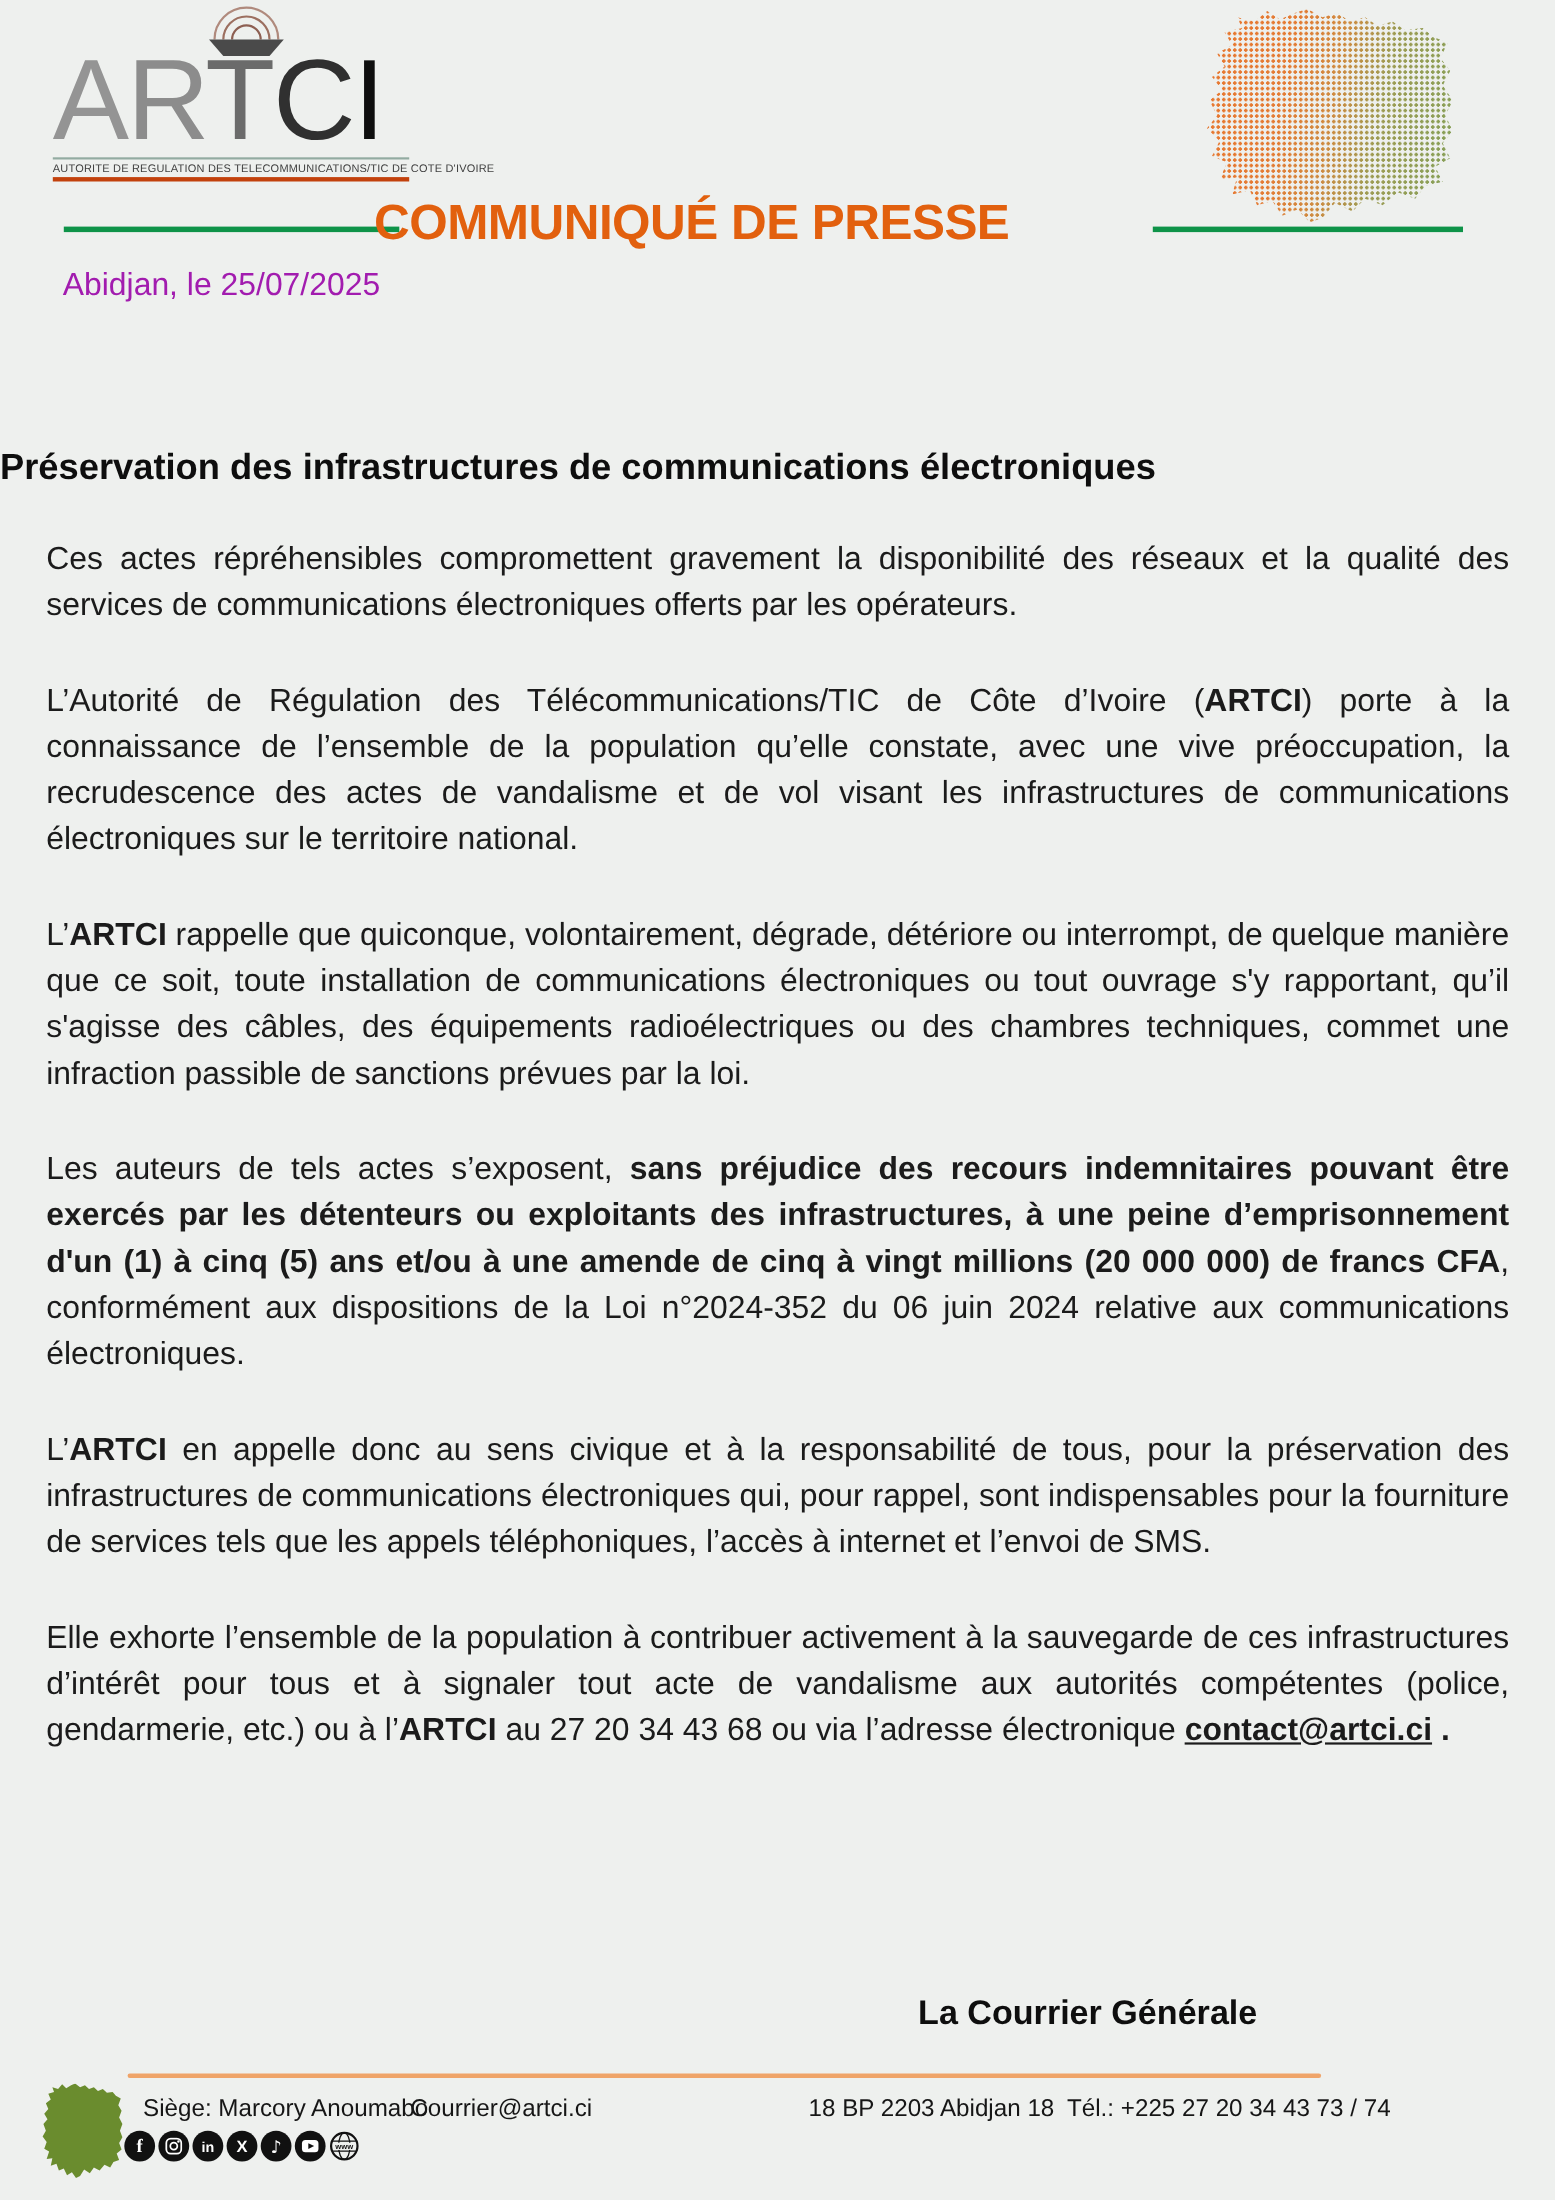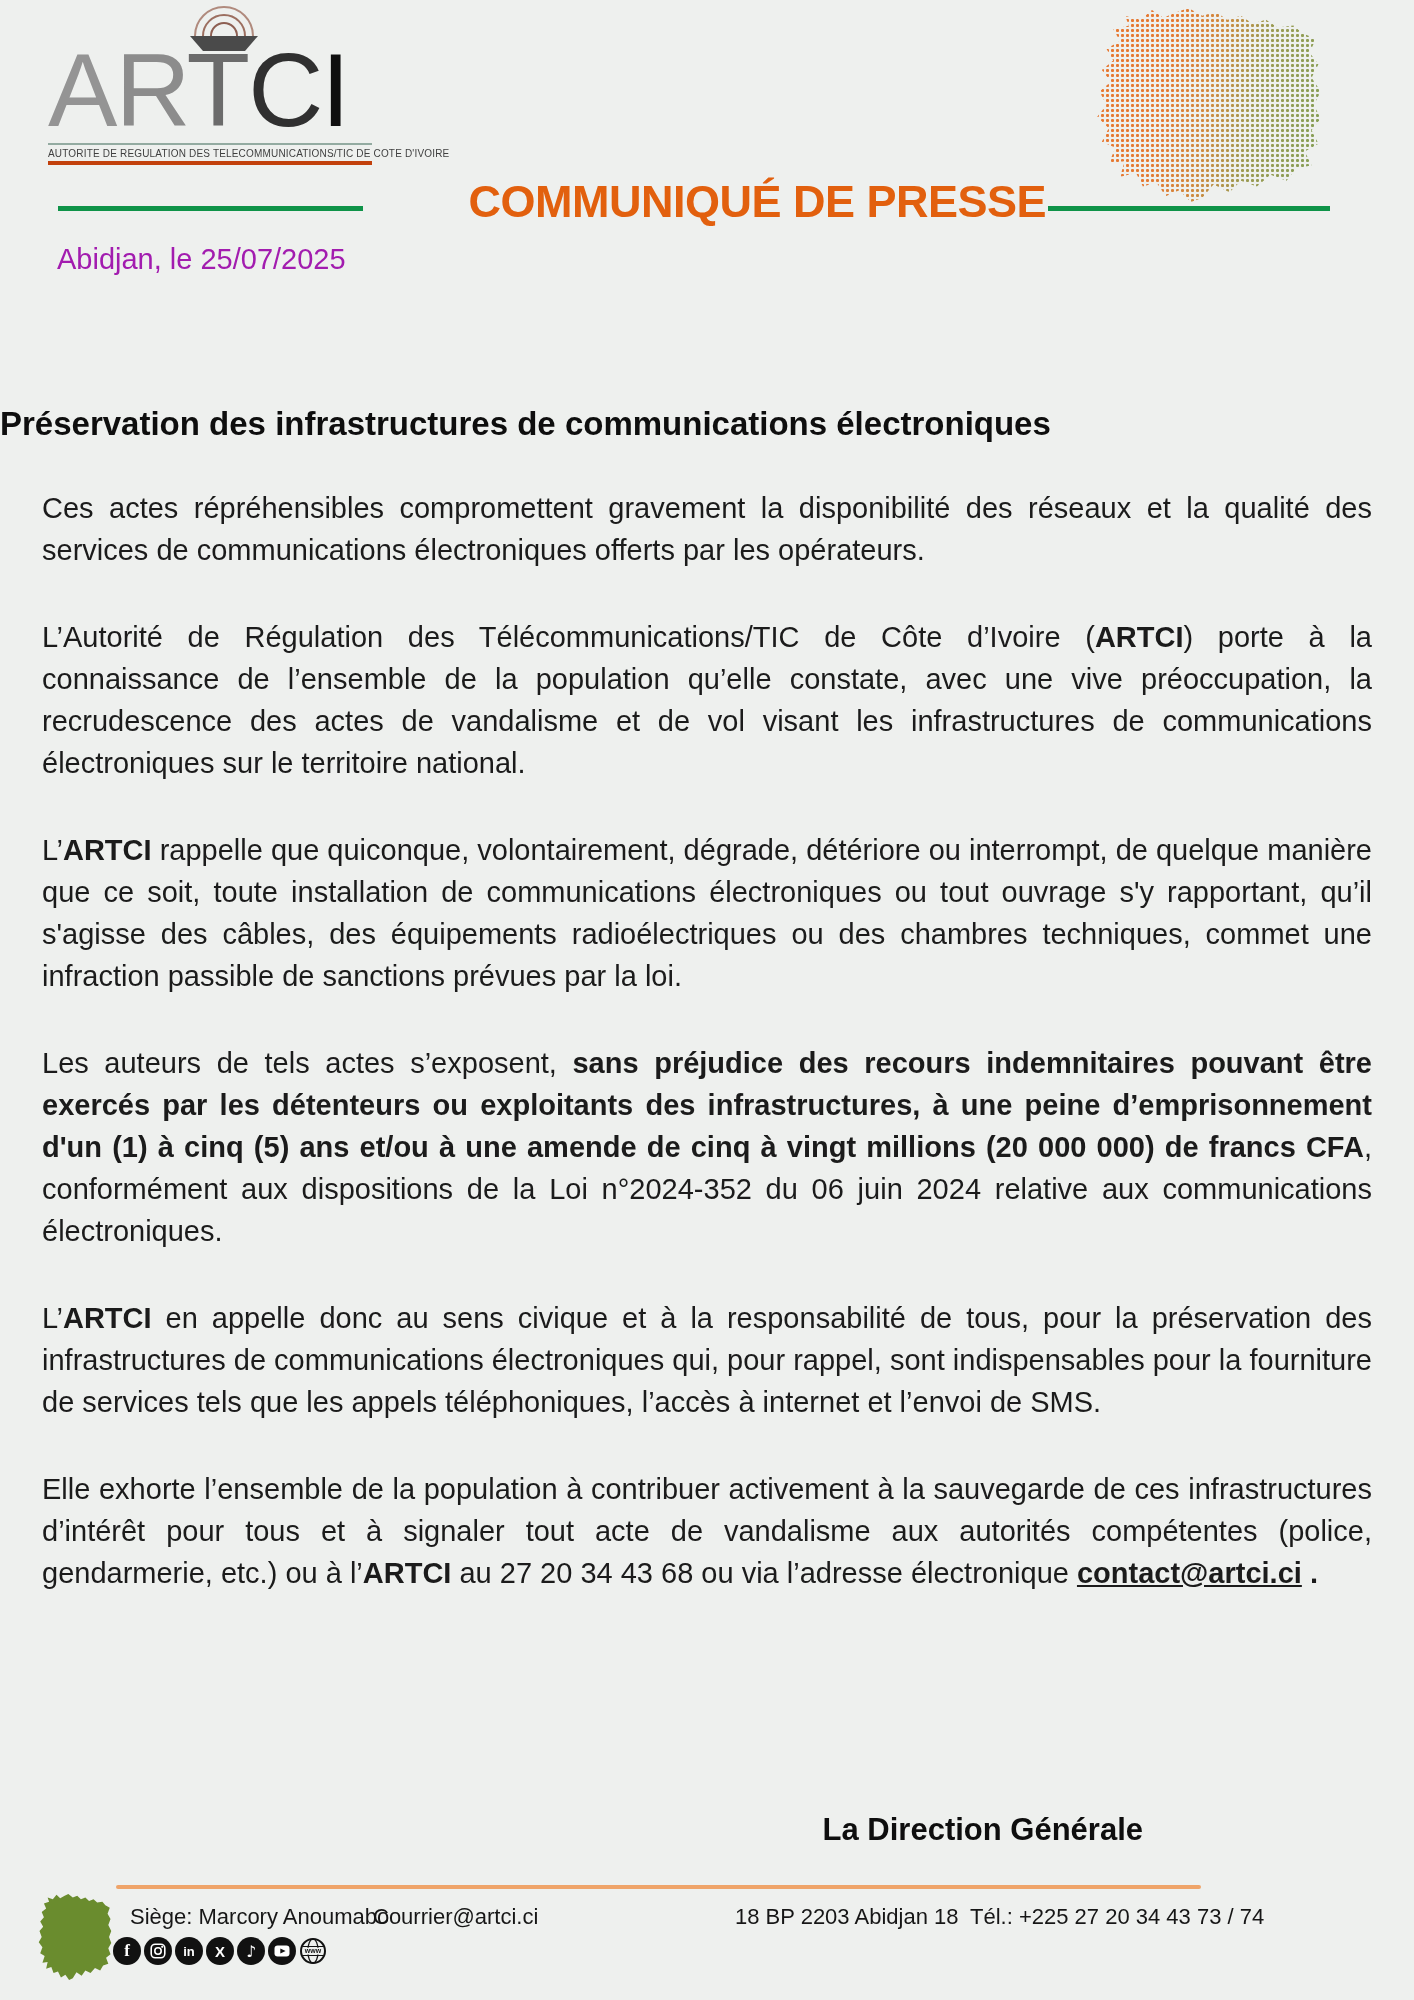--- a/index.html
+++ b/index.html
@@ -15,21 +15,21 @@
   .map-dots{position:absolute;left:1095px;top:8px;width:228px;height:194px;
     background:linear-gradient(100deg,#e8772f 0%,#e47a32 32%,#cf8a3f 50%,#9c9b52 68%,#82a058 100%);
     -webkit-mask-image:radial-gradient(circle,#000 1.35px,transparent 1.6px);
     -webkit-mask-size:5px 5px;-webkit-mask-repeat:repeat;
     mask-image:radial-gradient(circle,#000 1.35px,transparent 1.6px);mask-size:5px 5px;mask-repeat:repeat;
     clip-path:polygon(36% 2%,41% 0%,47% 4%,53% 2%,58% 6%,64% 4%,69% 8%,75% 6%,80% 10%,87% 9%,91% 13%,97% 16%,94% 23%,98% 29%,95% 36%,99% 43%,96% 50%,99% 57%,95% 63%,98% 70%,92% 74%,95% 81%,88% 83%,84% 89%,77% 86%,71% 92%,64% 89%,59% 95%,52% 91%,47% 98%,42% 100%,37% 94%,31% 97%,27% 90%,21% 92%,18% 85%,11% 87%,13% 79%,6% 80%,9% 72%,3% 69%,6% 62%,1% 56%,5% 50%,2% 43%,7% 38%,3% 32%,8% 27%,5% 21%,11% 17%,8% 11%,15% 9%,13% 4%,20% 6%,25% 1%,30% 5%);}
 
   .rule{position:absolute;top:206px;height:5px;background:#0e9348;}
   .rule-left{left:58px;width:305px;}
   .rule-right{left:1048px;width:282px;}
-  .press-title{position:absolute;left:330px;top:176px;width:716px;text-align:right;
+  .press-title{position:absolute;left:340px;top:176px;width:716px;text-align:left;
     font-size:45px;font-weight:bold;color:#e2600e;letter-spacing:-.5px;}
   .date{position:absolute;left:57px;top:243px;font-size:29px;color:#a21caf;}
 
   
   .doc-title{position:absolute;left:0;right:0;top:378px;
     font-size:33px;font-weight:bold;color:#0e0e0e;}
   .body-text{position:absolute;left:42px;right:42px;top:487px;}
   .body-text p{margin:0 0 45px 0;font-size:29px;line-height:42px;text-align:justify;color:#1b1b1b;}
   .b{font-weight:bold;}
   .u{text-decoration:underline;}
@@ -80,21 +80,21 @@
 
   <main class="body-text">
     <p><span>Ces actes répréhensibles compromettent gravement la disponibilité des réseaux et la qualité des services de communications électroniques offerts par les opérateurs.</span></p>
     <p><span>L’Autorité de Régulation des Télécommunications/TIC de Côte d’Ivoire (</span><span class="b">ARTCI</span><span>) porte à la connaissance de l’ensemble de la population qu’elle constate, avec une vive préoccupation, la recrudescence des actes de vandalisme et de vol visant les infrastructures de communications électroniques sur le territoire national.</span></p>
     <p><span>L’</span><span class="b">ARTCI</span><span> rappelle que quiconque, volontairement, dégrade, détériore ou interrompt, de quelque manière que ce soit, toute installation de communications électroniques ou tout ouvrage s'y rapportant, qu’il s'agisse des câbles, des équipements radioélectriques ou des chambres techniques, commet une infraction passible de sanctions prévues par la loi.</span></p>
     <p><span>Les auteurs de tels actes s’exposent, </span><span class="b">sans préjudice des recours indemnitaires pouvant être exercés par les détenteurs ou exploitants des infrastructures, à une peine d’emprisonnement d'un (1) à cinq (5) ans et/ou à une amende de cinq à vingt millions (20 000 000) de francs CFA</span><span>, conformément aux dispositions de la Loi n°2024-352 du 06 juin 2024 relative aux communications électroniques.</span></p>
     <p><span>L’</span><span class="b">ARTCI</span><span> en appelle donc au sens civique et à la responsabilité de tous, pour la préservation des infrastructures de communications électroniques qui, pour rappel, sont indispensables pour la fourniture de services tels que les appels téléphoniques, l’accès à internet et l’envoi de SMS.</span></p>
     <p><span>Elle exhorte l’ensemble de la population à contribuer activement à la sauvegarde de ces infrastructures d’intérêt pour tous et à signaler tout acte de vandalisme aux autorités compétentes (police, gendarmerie, etc.) ou à l’</span><span class="b">ARTCI</span><span> au 27 20 34 43 68 ou via l’adresse électronique </span><span class="b u">contact@artci.ci</span><span class="b"> .</span></p>
   </main>
 
-  <div class="signature">La Direction Générale</div>
+  <div class="signature">La Courrier Générale</div>
 
   <div class="footer-rule"></div>
   <div class="footer-map"></div>
   <div class="footer-item f-siege">Siège: Marcory Anoumabo</div>
   <div class="footer-item f-mail">Courrier@artci.ci</div>
   <div class="footer-item f-bp">18 BP 2203 Abidjan 18</div>
   <div class="footer-item f-tel">Tél.: +225 27 20 34 43 73 / 74</div>
 
   <div class="social-row">
     <div class="icon-circle">

